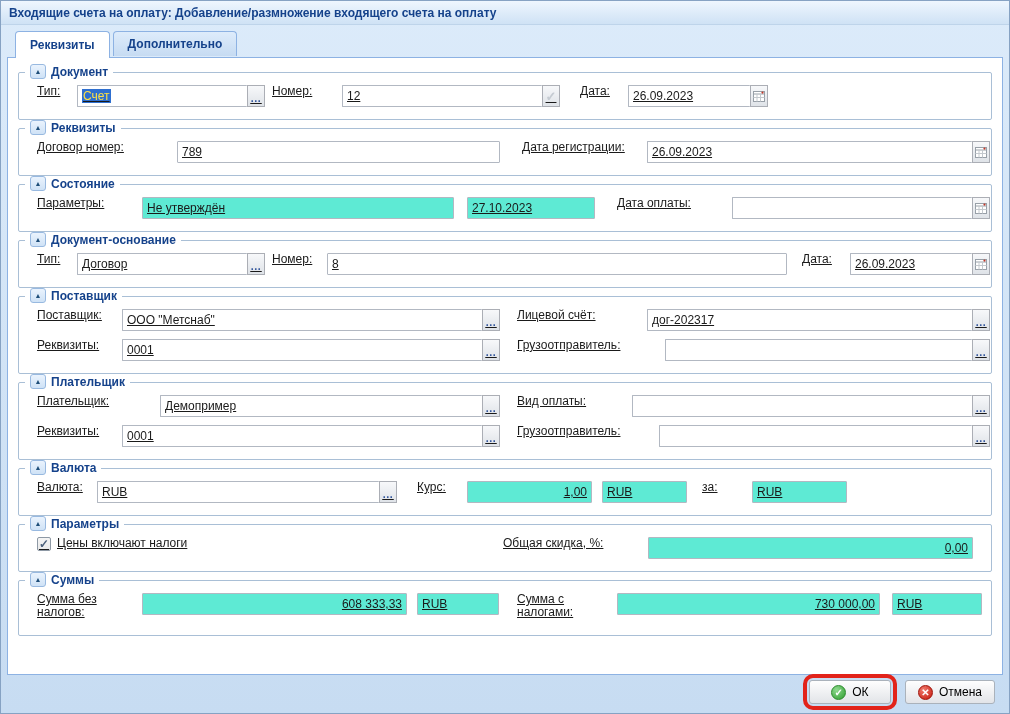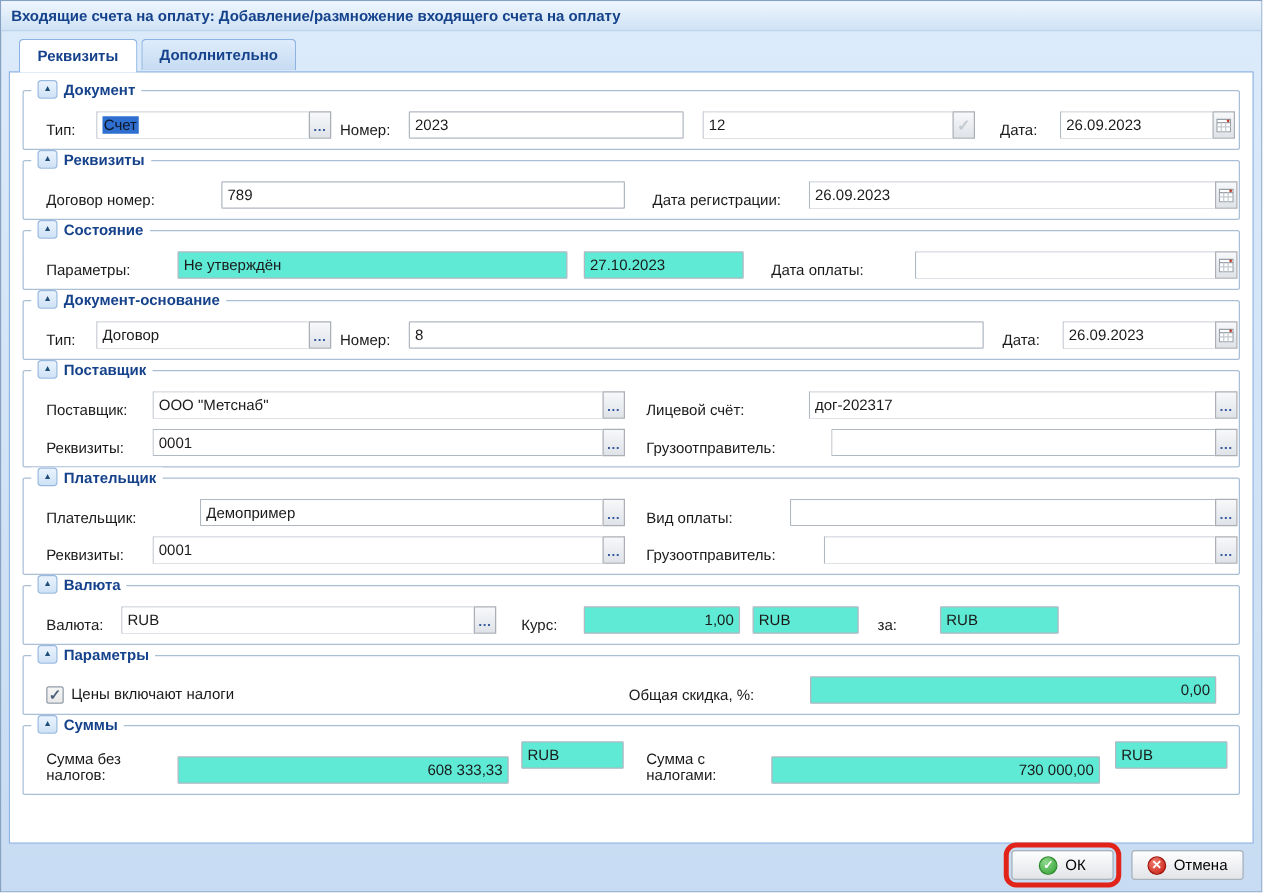--- a/index.html
+++ b/index.html
@@ -24,35 +24,35 @@
 
   .fs { position:relative; border:1px solid #a9bfd6; border-radius:2px; margin:0 0 8px;
         padding:12px 18px 8px; }
   .fs-legend { position:absolute; top:-9px; left:6px; background:#fff; padding:0 5px;
                display:flex; align-items:center; gap:5px; }
   .fs-legend .txt { color:#15428b; font-weight:bold; }
   .collapse-btn { width:16px; height:15px; border:1px solid #98b9e0; border-radius:3px;
                   background:linear-gradient(#eaf3fd,#cfe2f6); color:#1e4e79; font-size:7px;
                   display:flex; align-items:center; justify-content:center; cursor:pointer; padding:0; }
 
-  .frow { display:flex; align-items:flex-end; height:26px; }
+  .frow { display:flex; align-items:flex-start; height:26px;text-decoration:underline; }
   .frow + .frow { margin-top:4px; }
   .lbl { flex-shrink:0; line-height:1.1; }
 
   .field { height:22px; background:#fff; border:1px solid #b2b8c2; border-radius:1px;
            display:flex; align-items:center; padding:0 4px; overflow:hidden; white-space:nowrap; flex-shrink:0; }
   .field.disabled { background:#5eead4; }
   .field.num { justify-content:flex-end; }
   .combo { display:flex; flex-shrink:0; }
   .combo .field { flex:1; border-right:none; }
   .trigger { width:18px; height:22px; border:1px solid #abaeb5; flex-shrink:0; cursor:pointer;
              background:linear-gradient(#f7f8fa,#dfe3e8); display:flex; align-items:center; justify-content:center; padding:0; }
   .trigger.browse span { color:#35589e; font-weight:bold; font-size:11px; margin-top:4px; letter-spacing:0.5px; }
   .trigger.checkmark span { color:#c5cbd2; font-size:13px; font-weight:bold; }
-  .seltext { background:#2e6fd0; color:#0f172a; padding:0 1px; }
+  .seltext { background:#2e6fd0; color:#fde047; padding:0 1px; }
 
   .checkbox { width:14px; height:14px; border:1px solid #8e99a5; border-radius:2px;
               background:linear-gradient(#f5f5f5,#e9e9e9); display:inline-flex; align-items:center;
               justify-content:center; cursor:pointer; flex-shrink:0; }
   .checkbox .check { visibility:hidden; color:#4c607a; font-size:12px; font-weight:bold; line-height:1; }
   .checkbox.checked .check { visibility:visible; }
 
   .footer { height:38px; flex-shrink:0; display:flex; align-items:center; justify-content:flex-end;
             gap:8px; padding:0 14px 4px 0; }
   .btn { height:24px; display:flex; align-items:center; justify-content:center; gap:6px; padding:0 12px;
@@ -90,21 +90,20 @@
           <span class="lbl" style="width:40px">Тип:</span>
           <span class="combo" style="width:188px">
             <span class="field">
                 <span class="seltext">Счет</span>
               </span>
             <button class="trigger browse">
                 <span>…</span>
               </button>
           </span>
           <span class="lbl" style="width:55px;margin-left:7px">Номер:</span>
-          <span class="field" style="width:220px">2023</span>
           <span class="combo" style="width:218px;margin-left:15px">
             <span class="field">12</span>
             <button class="trigger checkmark">
                 <span>✓</span>
               </button>
           </span>
           <span class="lbl" style="width:48px;margin-left:20px">Дата:</span>
           <span class="combo" style="width:140px">
             <span class="field">26.09.2023</span>
             <button class="trigger cal">

